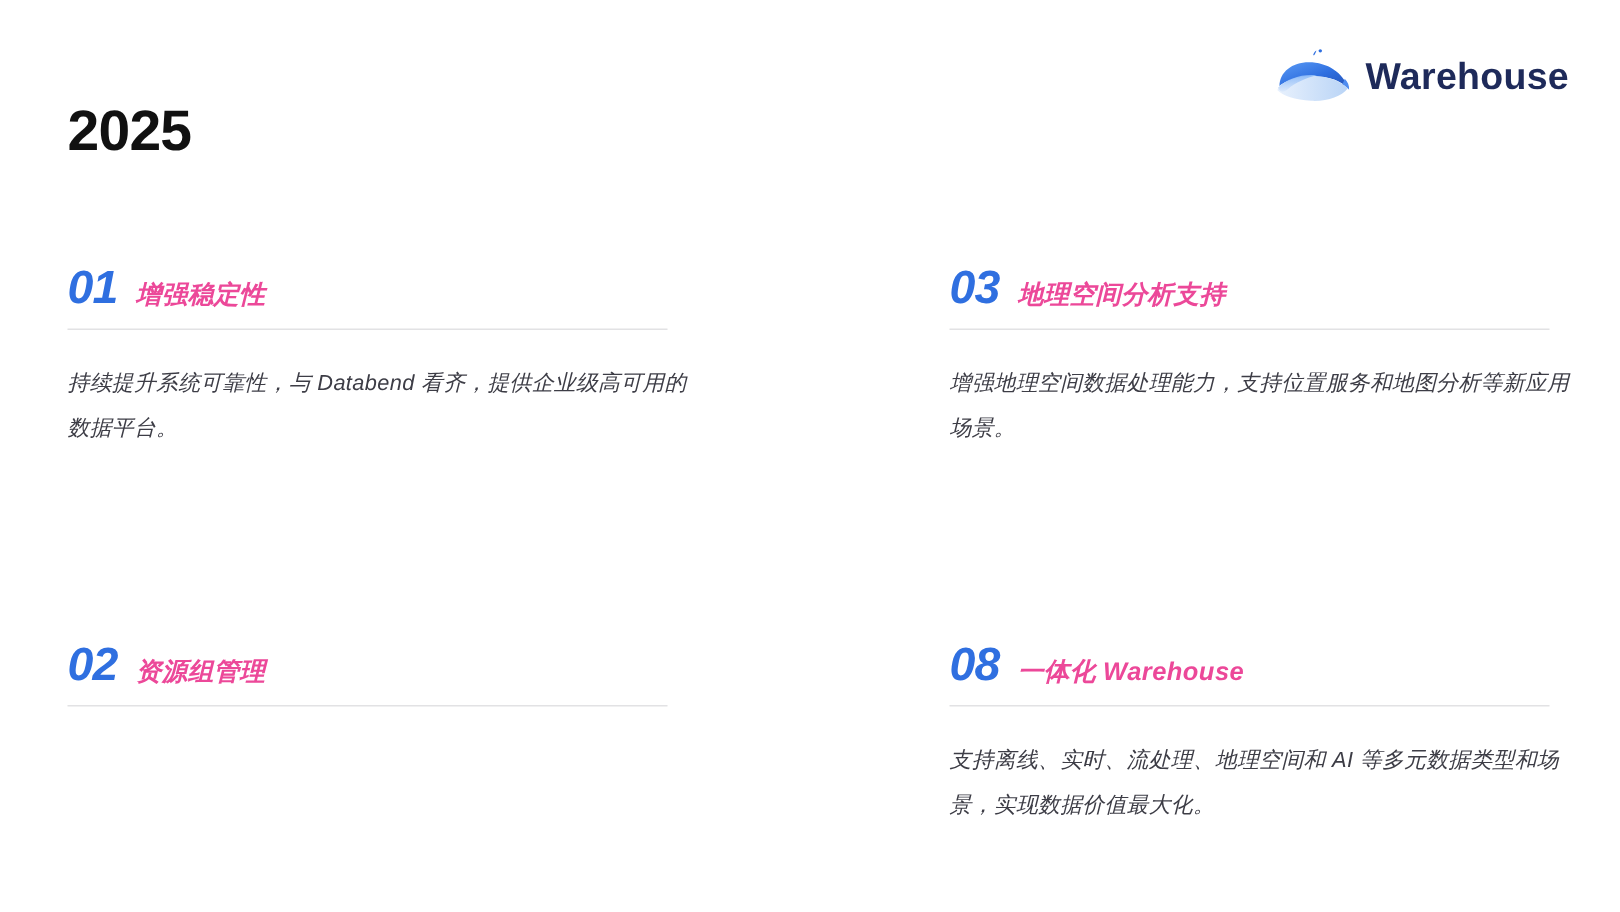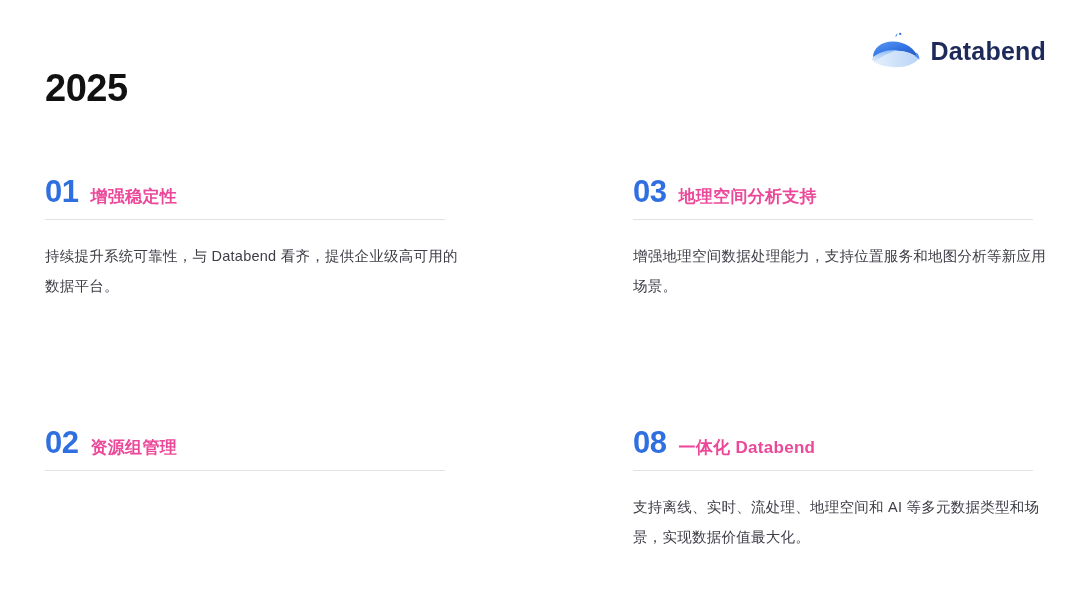--- a/index.html
+++ b/index.html
@@ -56,20 +56,21 @@
   
   .items-grid {
     position: absolute;
     left: 45px;
     top: 176px;
     width: 988px;
     display: grid;
     grid-template-columns: 400px 1fr;
     column-gap: 188px;
     row-gap: 126px;
+    font-style: italic;
   }
   .item {
     width: 400px;
   }
   .item-head {
     display: flex;
     align-items: baseline;
     gap: 12px;
     padding-bottom: 8px;
   }
@@ -128,21 +129,21 @@
     <circle cx="30.2" cy="2.9" r="1.15" fill="#2f6fe0"></circle>
 
     <path d="M3.0 26.5 C3.0 17.0 11.5 10.5 22.5 10.5 C35.0 10.5 45.5 17.5 48.5 27.5 C44.0 23.0 36.0 20.0 27.0 20.0 C14.0 20.0 4.6 24.0 3.0 26.5 Z" fill="url(#whaleBody)"></path>
 
     <path d="M1.5 29.0 C6.0 22.5 17.0 19.0 28.5 19.8 C38.5 20.5 45.5 24.5 48.5 28.0 C44.0 33.5 34.5 36.8 24.0 36.2 C13.5 35.6 5.0 32.8 1.5 29.0 Z" fill="url(#whaleBelly)"></path>
 
     <path d="M2.0 27.5 C7.5 21.5 18.0 18.2 28.0 19.2 C21.0 21.0 13.5 24.0 8.5 28.5 C6.0 30.8 3.6 31.0 2.0 27.5 Z" fill="url(#whaleFin)" opacity="0.95"></path>
 
     <path d="M46.5 21.5 C48.5 23.5 49.6 26.0 49.4 28.8 C48.0 27.2 46.6 26.0 45.0 25.2 Z" fill="#4f8cef"></path>
   </svg>
-  <div class="brand-name">Databend</div>
+  <div class="brand-name">Warehouse</div>
 </div>
 
 <div class="slide-title">2025</div>
 
 <div class="items-grid">
 
   <div class="item">
     <div class="item-head">
       <span class="item-number">01</span>
       <span class="item-title">增强稳定性</span>
@@ -164,19 +165,19 @@
     <div class="item-head">
       <span class="item-number">02</span>
       <span class="item-title">资源组管理</span>
     </div>
     <div class="item-rule"></div>
   </div>
 
   <div class="item">
     <div class="item-head">
       <span class="item-number">08</span>
-      <span class="item-title">一体化 Databend</span>
+      <span class="item-title">一体化 Warehouse</span>
     </div>
     <div class="item-rule"></div>
     <div class="item-desc">支持离线、实时、流处理、地理空间和 AI 等多元数据类型和场景，实现数据价值最大化。</div>
   </div>
 
 </div>
 
 </body></html>

